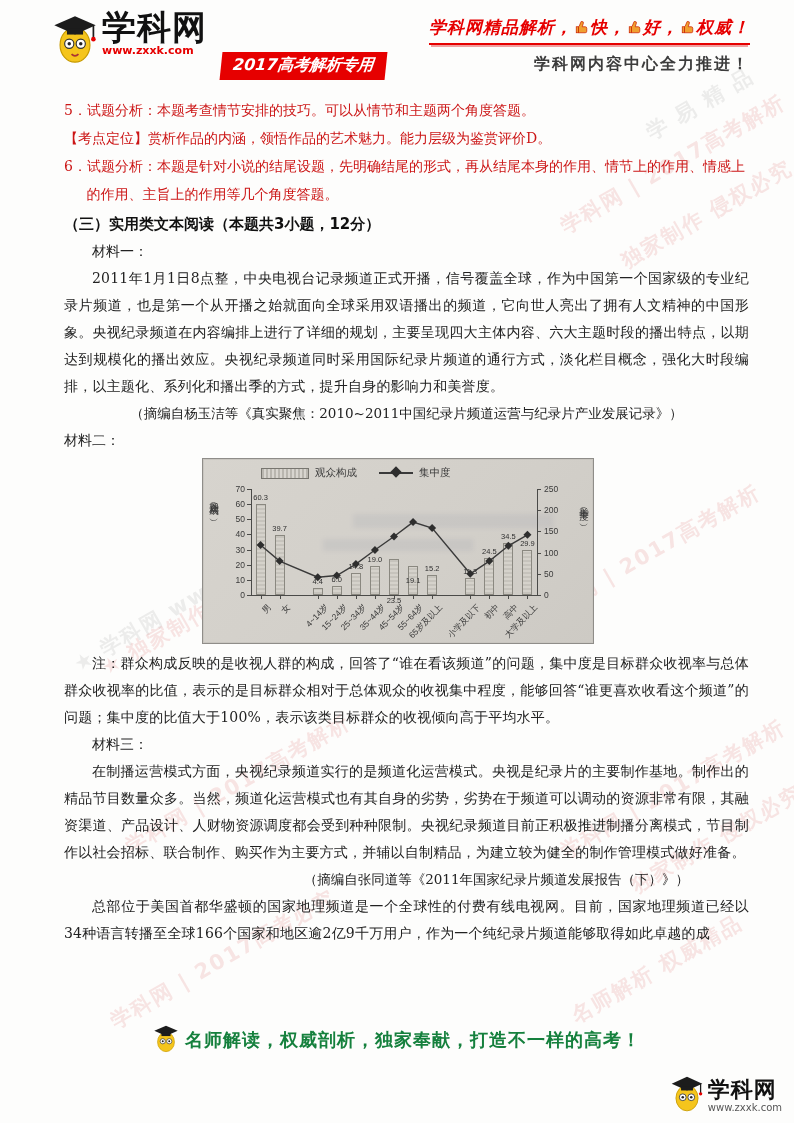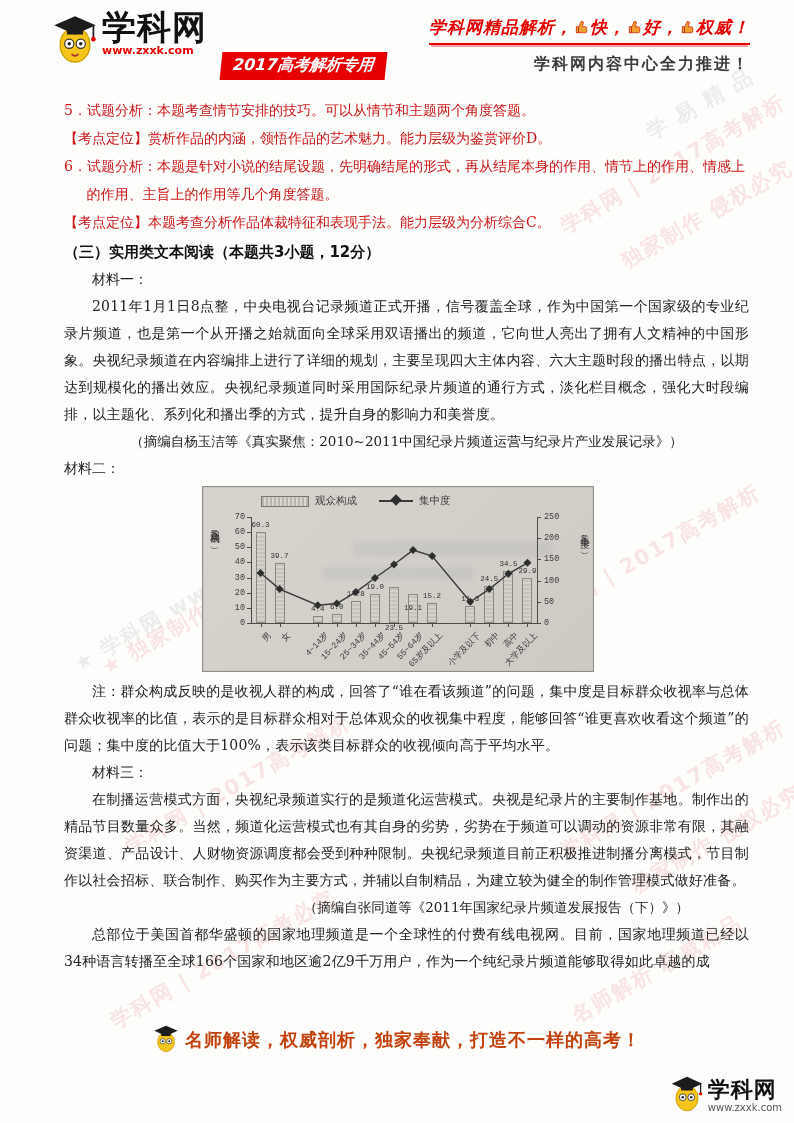--- a/index.html
+++ b/index.html
@@ -40,21 +40,21 @@
              font-family:"DejaVu Sans","Liberation Sans",sans-serif;}
   .mat-label{font-size:14px;line-height:27px;text-indent:2em;margin:0;
              font-family:"DejaVu Sans","Liberation Sans",sans-serif;}
   .body-par{font-size:14px;line-height:27px;text-indent:2em;text-align:justify;margin:0;
             letter-spacing:0.2px;}
   .src-line{font-size:13.5px;line-height:27px;text-align:center;margin:0;}
   
   .chart-photo{position:relative;width:390px;height:184px;margin:4px 0 6px 138px;
                background:linear-gradient(135deg,#d7d4ce 0%,#d2cfc9 60%,#cdcac4 100%);
                border:1px solid #8f8d89;box-shadow:0 0 0 1px #c9c6c0 inset;
-               font-family:Liberation Mono, monospace;color:#3a3a3a;}
+               font-family:Liberation Sans, sans-serif;color:#3a3a3a;}
   .smudge{position:absolute;background:rgba(100,112,145,0.09);filter:blur(2px);}
   .legend{position:absolute;top:7px;left:58px;display:flex;align-items:center;font-size:10.5px;}
   .swatch{width:46px;height:9px;border:1px solid #77756f;margin-right:6px;
           background:repeating-linear-gradient(90deg,#b9b6af 0 2px,#d8d5cf 2px 4px);}
   .line-swatch{position:relative;width:34px;height:2px;background:#3a3a3a;margin:0 6px 0 22px;}
   .line-swatch .diamond{position:absolute;left:13px;top:-4px;width:8px;height:8px;
           background:#2e2e2e;transform:rotate(45deg);}
   .axis-title{position:absolute;writing-mode:vertical-rl;text-orientation:upright;
               font-size:9.5px;letter-spacing:1px;line-height:10px;}
   .axis-title.left{left:6px;top:36px;}
@@ -66,21 +66,21 @@
   .tickmark{position:absolute;background:#4a4a48;}
   .bar{position:absolute;background:repeating-linear-gradient(0deg,#c6c3bc 0 2px,#d5d2cb 2px 4px);
        border:1px solid #8a8880;box-sizing:border-box;}
   .barlabel{position:absolute;font-size:7.5px;text-align:center;color:#2f2f2f;white-space:nowrap;}
   .xlab{position:absolute;font-size:8.5px;white-space:nowrap;
         transform:translateX(-100%) rotate(-46deg);transform-origin:100% 0;}
   #chart-svg{position:absolute;left:0;top:0;pointer-events:none;}
   
   .footer-slogan{position:absolute;left:50%;top:1022px;transform:translateX(-50%);
                  display:flex;align-items:center;z-index:3;white-space:nowrap;}
-  .footer-slogan .txt{font-size:18px;font-weight:bold;color:#c2410c;letter-spacing:1px;
+  .footer-slogan .txt{font-size:18px;font-weight:bold;color:#15803d;letter-spacing:1px;
                  font-family:"DejaVu Sans","Liberation Sans",sans-serif;text-align:center;}
   .corner-logo{position:absolute;right:12px;top:1072px;display:flex;align-items:center;z-index:3;}
   .corner-logo .logo-name{font-size:22px;line-height:24px;}
   .corner-logo .logo-url{color:#555;font-weight:normal;font-size:10px;}
 </style>
 </head>
 <body>
 
 <div id="wm-layer">
     <div class="wm " style="left: 545px; top: 150px;">学科网 | 2017高考解析</div>
@@ -133,21 +133,20 @@
     </div>
     <div class="slogan-sub">学科网内容中心全力推进！</div>
   </div>
 </div>
 
 <div class="content">
   <div class="red-block">
     <p>5．试题分析：本题考查情节安排的技巧。可以从情节和主题两个角度答题。</p>
     <p>【考点定位】赏析作品的内涵，领悟作品的艺术魅力。能力层级为鉴赏评价D。</p>
     <p class="hang">6．试题分析：本题是针对小说的结尾设题，先明确结尾的形式，再从结尾本身的作用、情节上的作用、情感上的作用、主旨上的作用等几个角度答题。</p>
-    <p>【考点定位】本题考查分析作品体裁特征和表现手法。能力层级为分析综合C。</p>
   </div>
 
   <p class="sec-title">（三）实用类文本阅读（本题共3小题，12分）</p>
 
   <p class="mat-label">材料一：</p>
   <p class="body-par">2011年1月1日8点整，中央电视台记录频道正式开播，信号覆盖全球，作为中国第一个国家级的专业纪录片频道，也是第一个从开播之始就面向全球采用双语播出的频道，它向世人亮出了拥有人文精神的中国形象。央视纪录频道在内容编排上进行了详细的规划，主要呈现四大主体内容、六大主题时段的播出特点，以期达到规模化的播出效应。央视纪录频道同时采用国际纪录片频道的通行方式，淡化栏目概念，强化大时段编排，以主题化、系列化和播出季的方式，提升自身的影响力和美誉度。</p>
   <p class="src-line">（摘编自杨玉洁等《真实聚焦：2010~2011中国纪录片频道运营与纪录片产业发展记录》）</p>
 
   <p class="mat-label" style="text-indent:0">材料二：</p>
 

